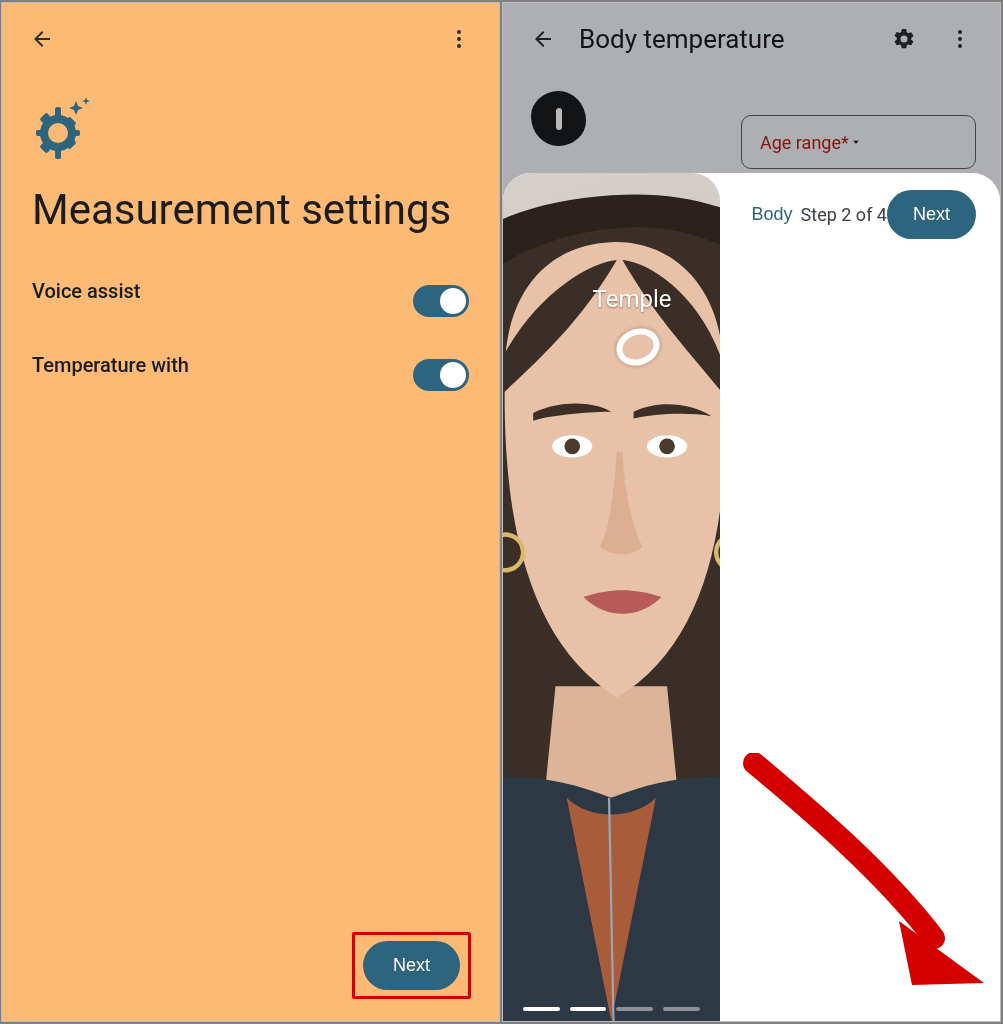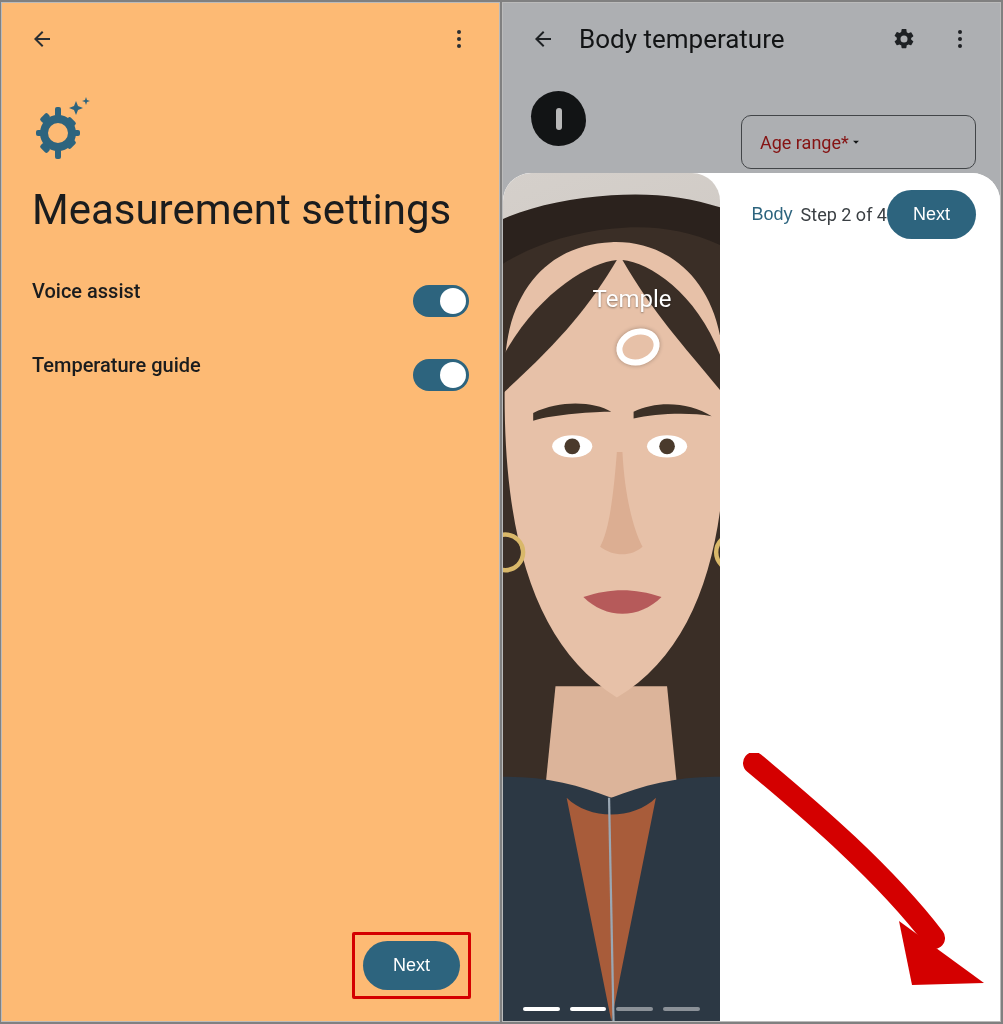--- a/index.html
+++ b/index.html
@@ -118,21 +118,21 @@
         <div class="setting-text">
           <div class="setting-title">Voice assist</div>
         </div>
         <div class="toggle">
             <div class="knob"></div>
           </div>
       </div>
 
       <div class="setting-row">
         <div class="setting-text">
-          <div class="setting-title">Temperature guide</div>
+          <div class="setting-title">Temperature with</div>
         </div>
         <div class="toggle">
             <div class="knob"></div>
           </div>
       </div>
     </div>
 
     <div class="footer-l">
       <div class="next-box">
         <button class="pill-btn">Next</button>

